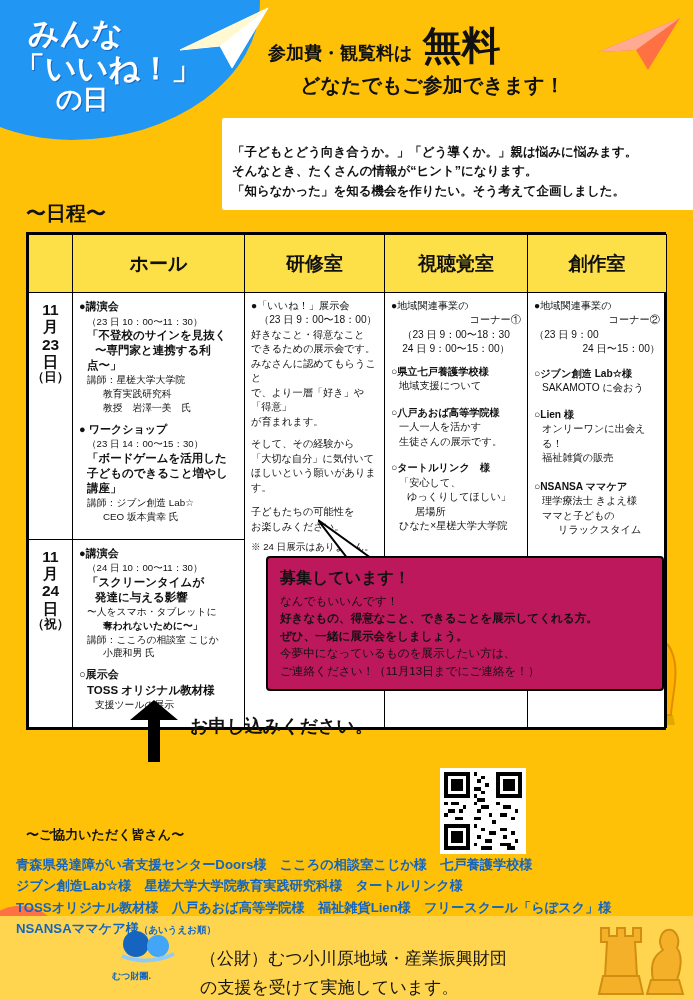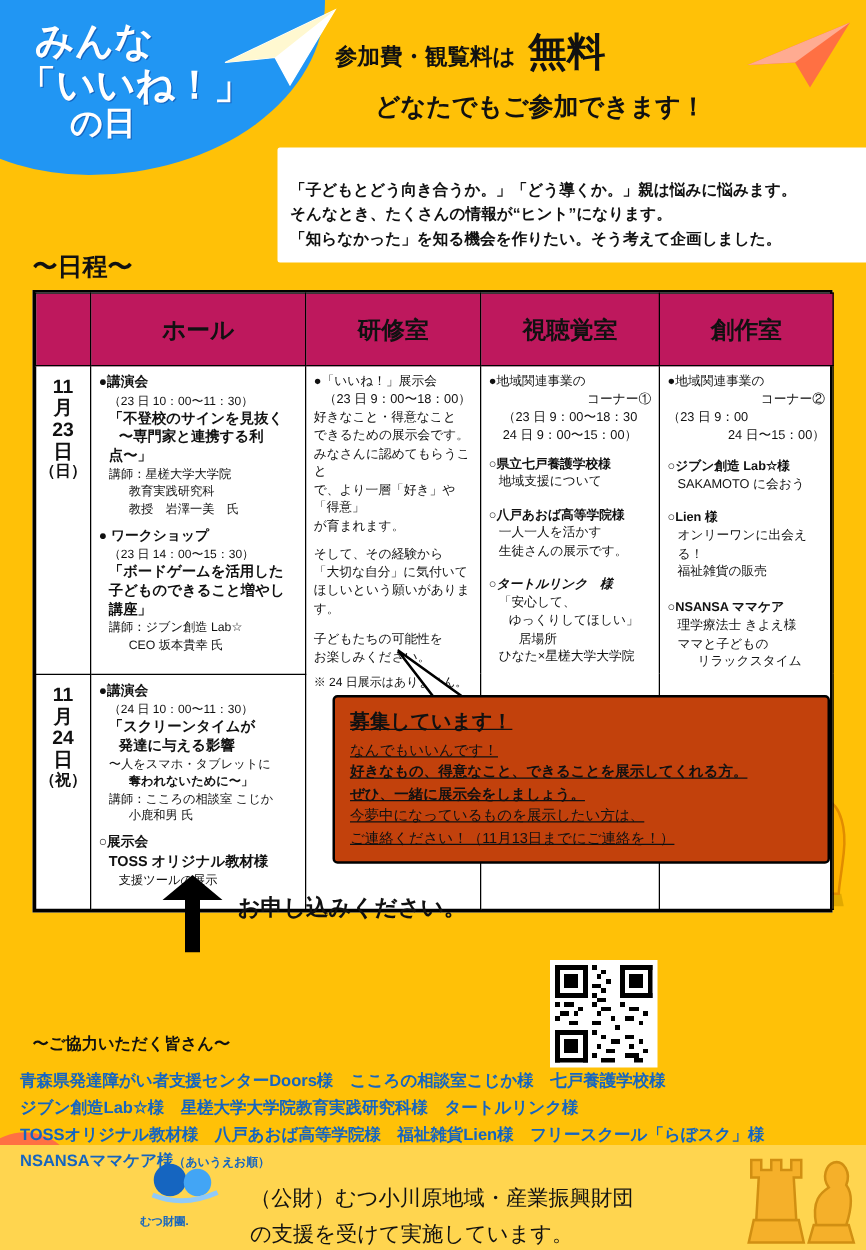--- a/index.html
+++ b/index.html
@@ -37,21 +37,21 @@
   }
   .header-title .l1 { font-size: 31px; display:block; padding-left: 14px;}
   .header-title .l2 { font-size: 31px; display:block; }
   .header-title .l3 { font-size: 26px; display:block; padding-left: 42px; }
 
   .fee-row {
     position:absolute; left:268px; top:26px; z-index:3;
     display:flex; align-items:flex-end; gap:10px;
   }
   .fee-label { font-size:18px; font-weight:bold; letter-spacing:0px;}
-  .fee-free { font-size:31px; font-weight:bold; line-height:1; }
+  .fee-free { font-size:39px; font-weight:bold; line-height:1; }
   .fee-sub {
     position:absolute; left:300px; top:72px; z-index:3;
     font-size:20px; font-weight:bold;
   }
 
   
   .intro {
     position:absolute; left:222px; top:118px; width:544px; z-index:3;
     background:#ffffff;
     padding:25px 10px 9px 10px;
@@ -69,21 +69,21 @@
 
   
   .table-wrap {
     position:absolute; left:26px; top:232px; width:640px; z-index:3;
     background:#fff;
     border:2px solid #000;
   }
   table.sched { border-collapse:collapse; width:100%; table-layout:fixed; }
   table.sched th, table.sched td { border:1px solid #000; vertical-align:top; }
   table.sched thead th {
-    background:#be185d; height:58px; font-size:19px; font-weight:bold; text-align:center;
+    background:#fde047; height:58px; font-size:19px; font-weight:bold; text-align:center;
     vertical-align:middle;
   }
   .col-date { width:44px; }
   .col-hall { width:172px; }
   .col-kenshu { width:140px; }
   .col-shicho { width:143px; }
   .col-sousaku { width:139px; }
 
   td.datecell {
     text-align:center; font-size:15.5px; font-weight:bold; line-height:1.12;
@@ -100,23 +100,23 @@
   .indent1 { padding-left:8px; }
   .indent2 { padding-left:16px; }
   .indent3 { padding-left:24px; }
   .center { text-align:center; }
   .right { text-align:right; }
   .note { font-size:9.6px; }
 
   
   .bubble {
     position:absolute; left:266px; top:556px; width:398px; z-index:6;
-    background:#c2410c; border:2px solid #000; border-radius:4px;
+    background:#be185d; border:2px solid #000; border-radius:4px;
     padding:8px 10px 10px 12px;
-    font-size:11.6px; line-height:1.5;text-decoration:underline;
+    font-size:11.6px; line-height:1.5;
   }
   .bubble .b-title { font-size:16px; font-weight:bold; margin-bottom:2px; }
   .bubble .bold { font-weight:bold; }
   .bubble-tail {
     position:absolute; left:318px; top:516px; z-index:5;
     width:0;height:0;
   }
   .bubble-tail svg { display:block; }
 
   
@@ -270,21 +270,21 @@
         <div class="time center">（23 日 9：00〜18：30</div>
         <div class="time center">24 日 9：00〜15：00）</div>
         <div style="height:8px"></div>
         <div class="sub" style="font-weight:bold;">○県立七戸養護学校様</div>
         <div class="sub indent1">地域支援について</div>
         <div style="height:12px"></div>
         <div class="sub" style="font-weight:bold;">○八戸あおば高等学院様</div>
         <div class="sub indent1">一人一人を活かす</div>
         <div class="sub indent1">生徒さんの展示です。</div>
         <div style="height:12px"></div>
-        <div class="sub" style="font-weight:bold;font-style:italic;">○タートルリンク　様</div>
+        <div class="sub" style="font-weight:bold;">○タートルリンク　様</div>
         <div class="sub indent1">「安心して、</div>
         <div class="sub indent2">ゆっくりしてほしい」</div>
         <div class="sub indent3">居場所</div>
         <div class="sub indent1">ひなた×星槎大学大学院</div>
       </td>
 
       <td class="body" rowspan="2">
         <div class="t">●地域関連事業の</div>
         <div class="t right">コーナー②</div>
         <div class="time">（23 日 9：00</div>

